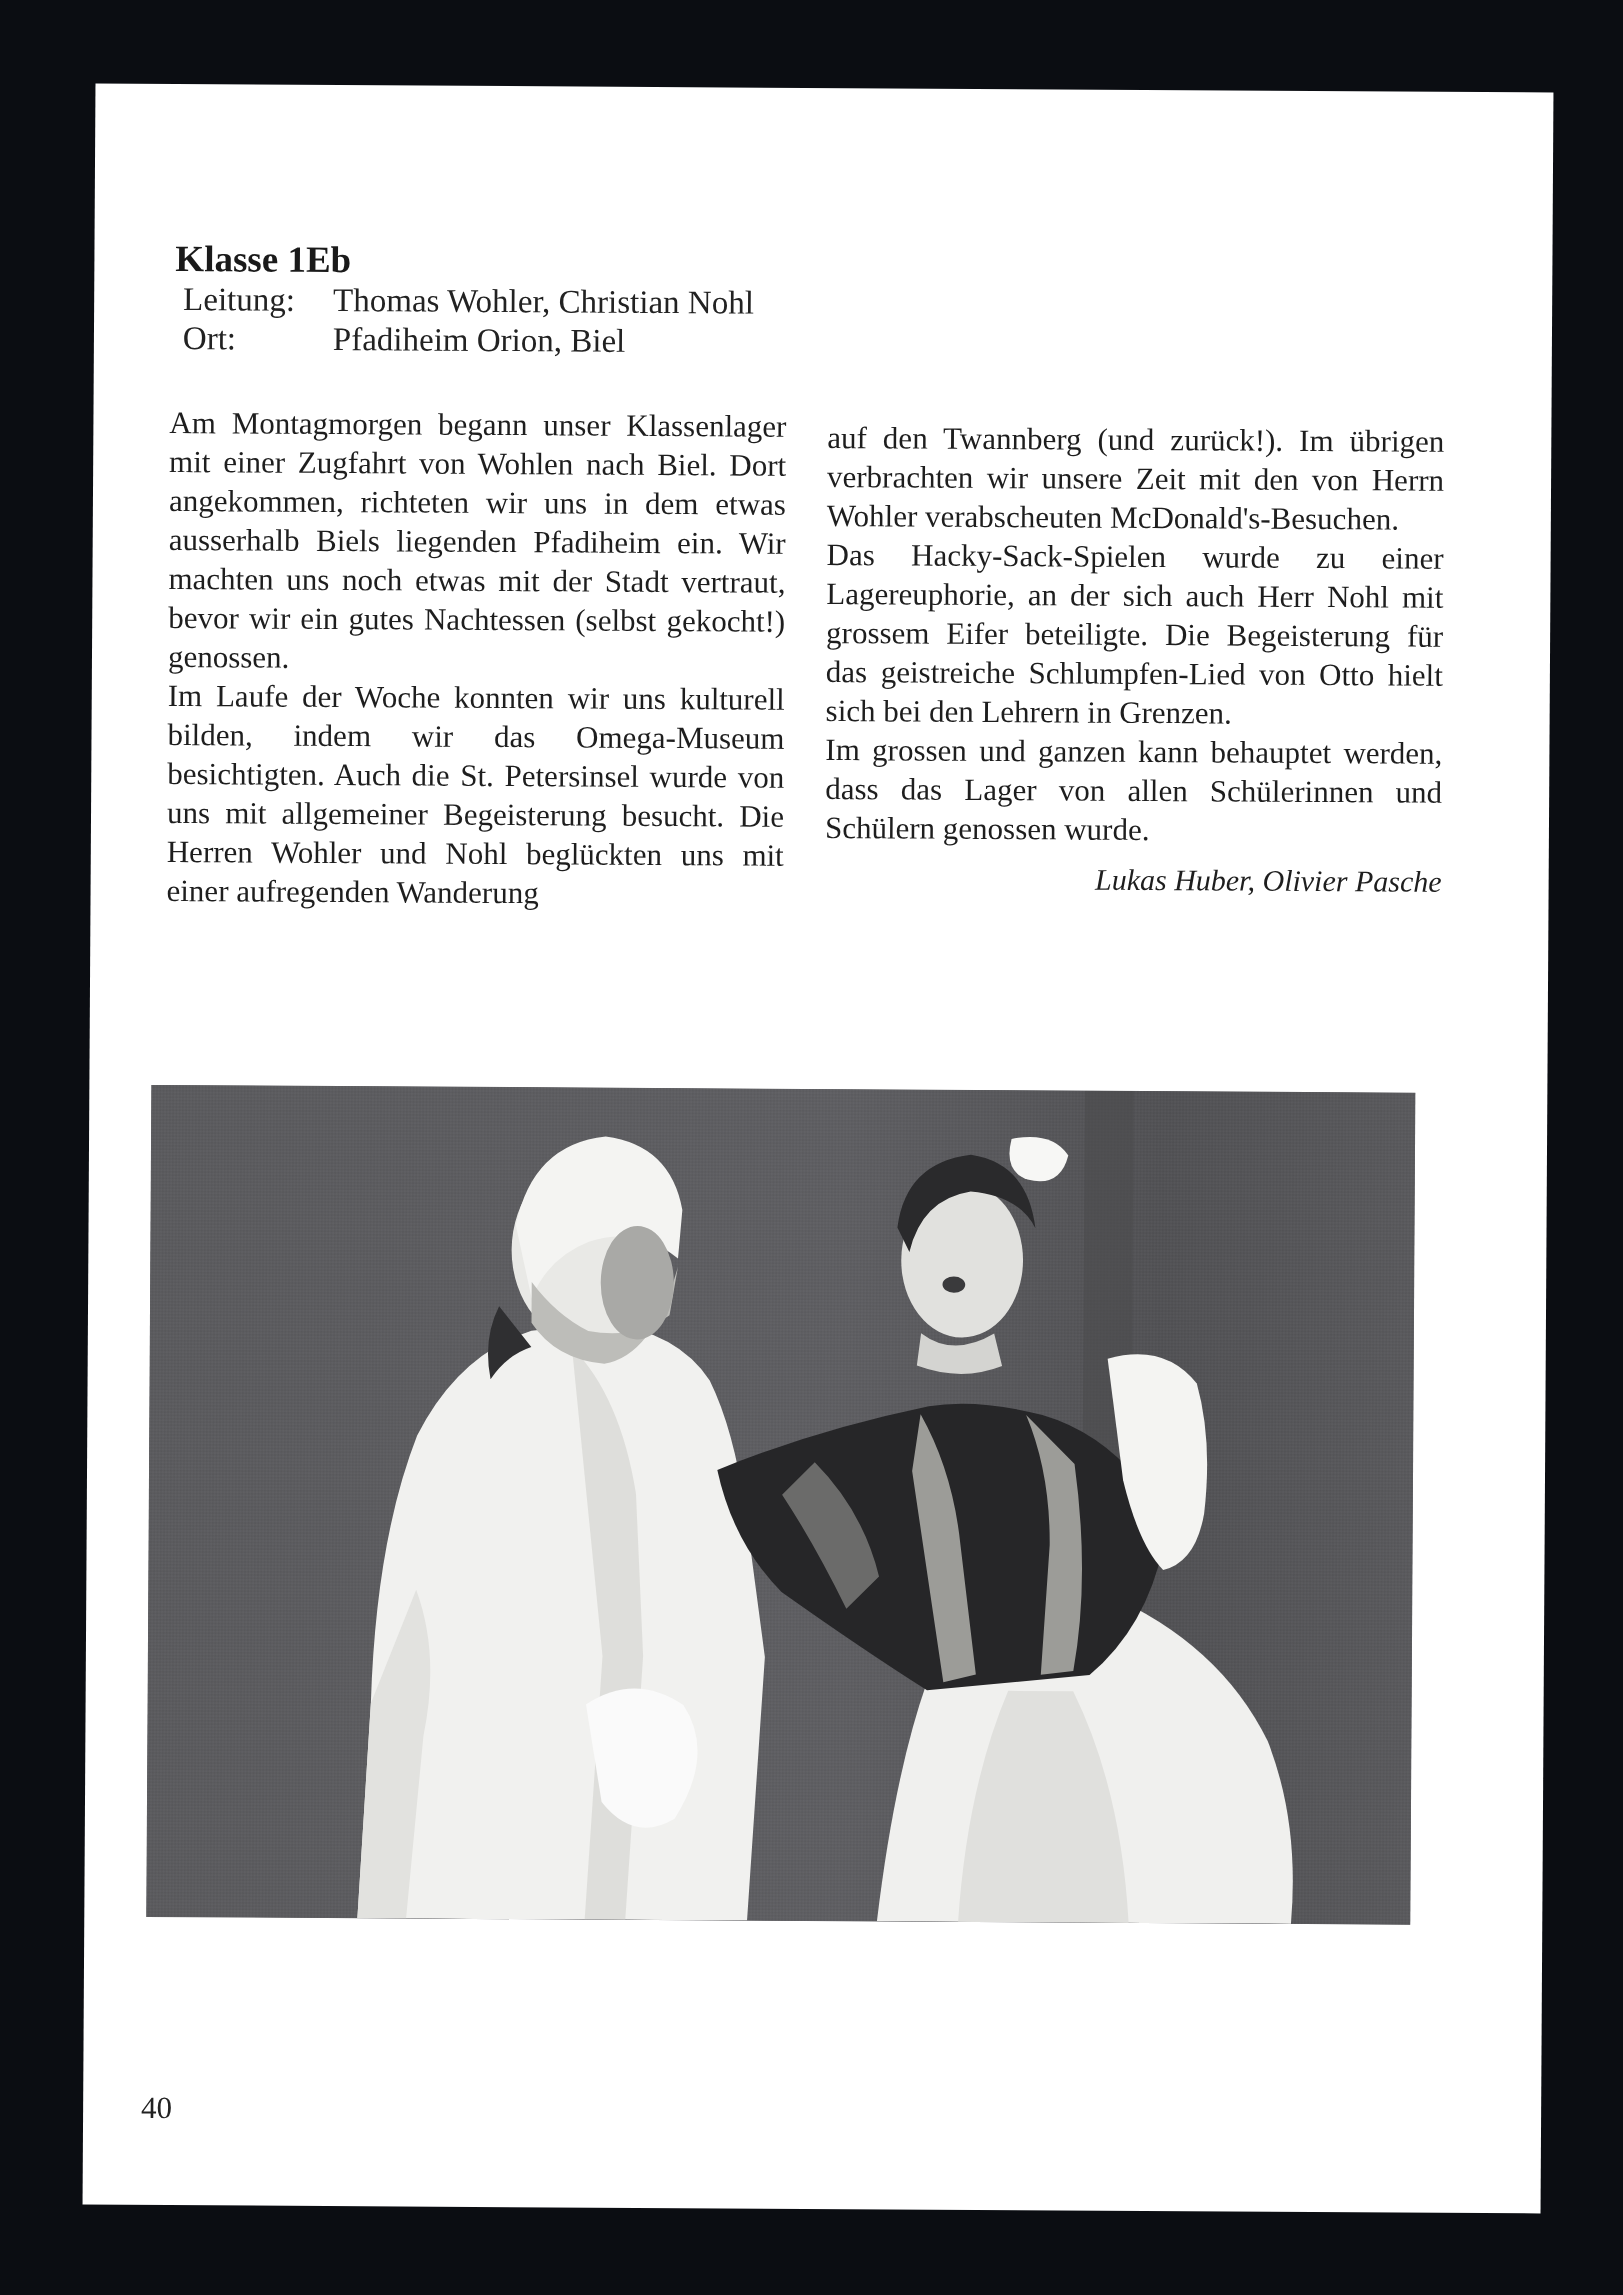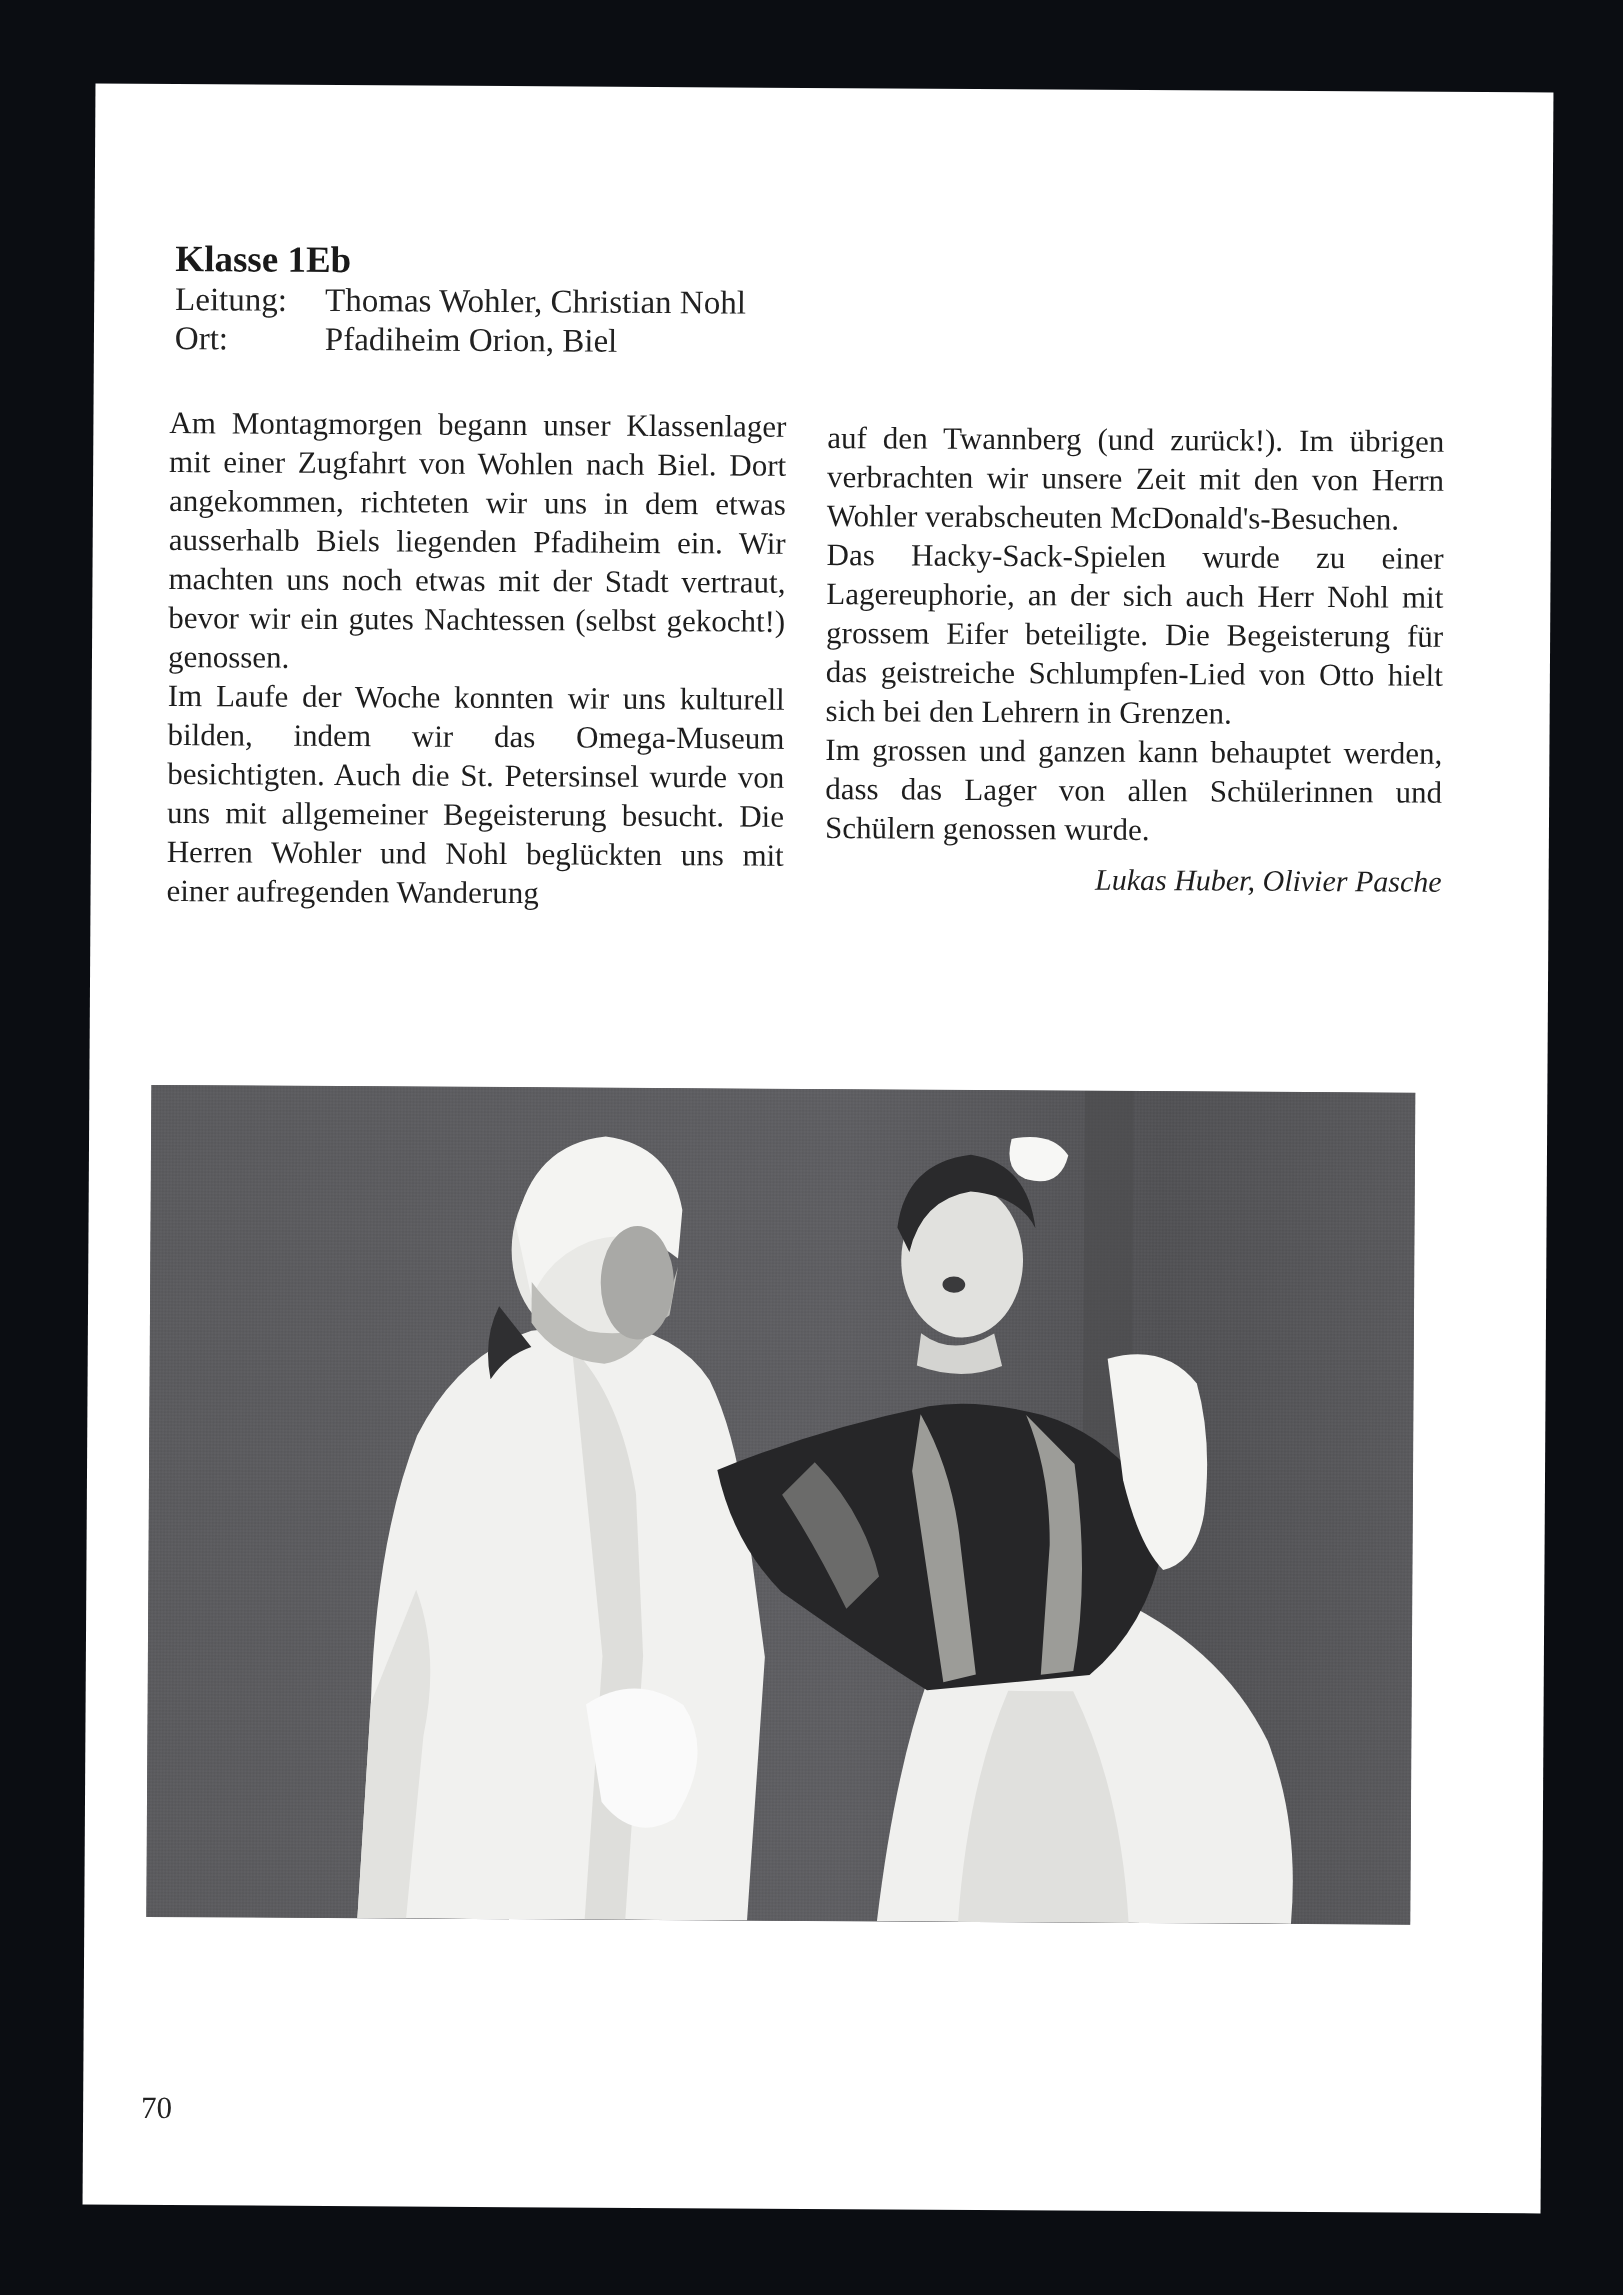--- a/index.html
+++ b/index.html
@@ -42,20 +42,21 @@
     .meta-row {
       display: flex;
       font-family: "Liberation Serif", "DejaVu Serif", serif;
       font-size: 33px;
       line-height: 39px;
       color: #222;
     }
     .meta-label {
       width: 150px;
       flex: none;
+      margin-left: 8px;
     }
     .columns {
       position: absolute;
       left: 76px;
       top: 319px;
       width: 1275px;
       display: flex;
       justify-content: space-between;
     }
     .col {
@@ -175,15 +176,15 @@
       <path d="M1180 330 Q1250 310 1290 360 Q1310 430 1300 520 Q1290 580 1250 590 Q1220 560 1200 480 Z" fill="#f4f4f2"></path>
 
       <ellipse cx="1000" cy="210" rx="75" ry="95" fill="#e1e1de"></ellipse>
       <path d="M920 170 Q930 90 1010 80 Q1080 90 1090 170 Q1070 130 1010 125 Q950 135 935 200 Z" fill="#2a2a2c"></path>
       <path d="M1060 60 Q1110 50 1130 80 Q1120 120 1080 110 Q1050 100 1060 60 Z" fill="#f7f7f5"></path>
       <ellipse cx="990" cy="240" rx="14" ry="10" fill="#3a3a3c"></ellipse>
       <path d="M950 300 Q990 330 1040 300 L1050 340 Q1000 360 945 340 Z" fill="#d4d4d1"></path>
     </svg>
   </div>
 
-  <div class="page-number">70</div>
+  <div class="page-number">40</div>
 </div>
 
 
 </body></html>

